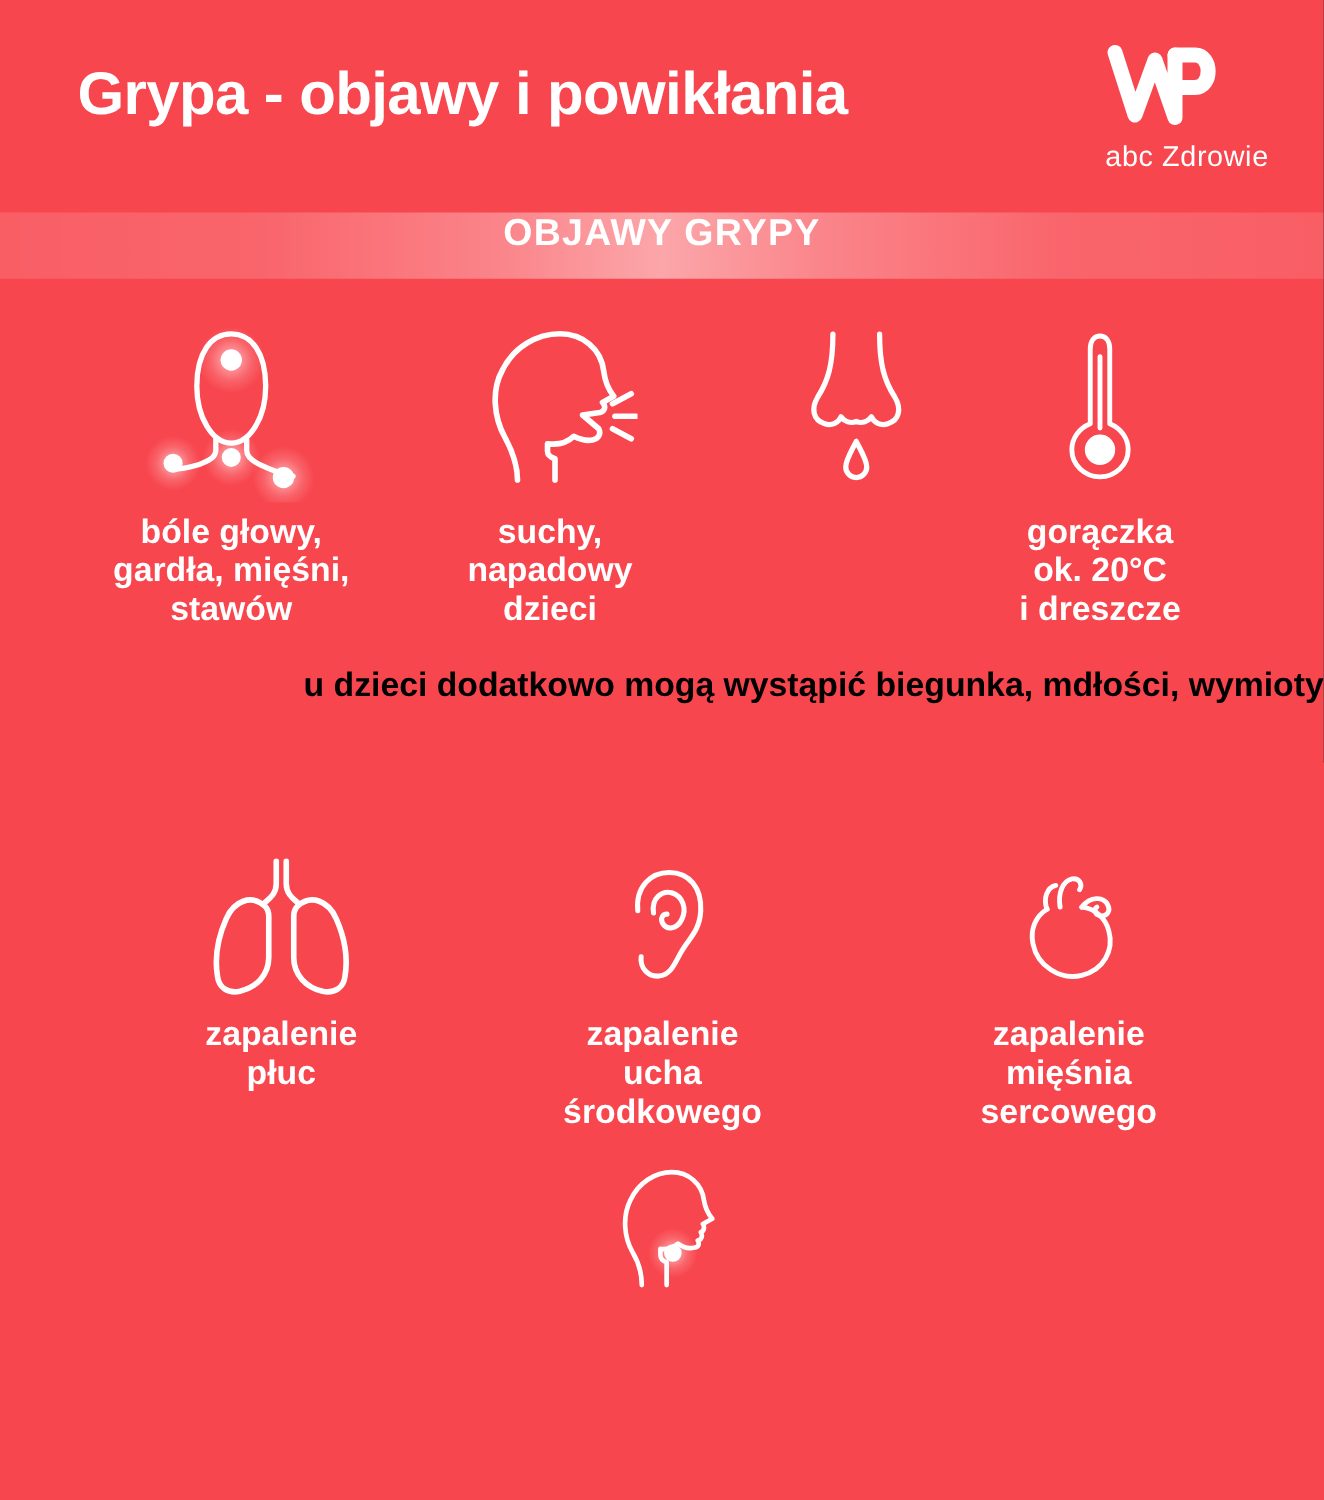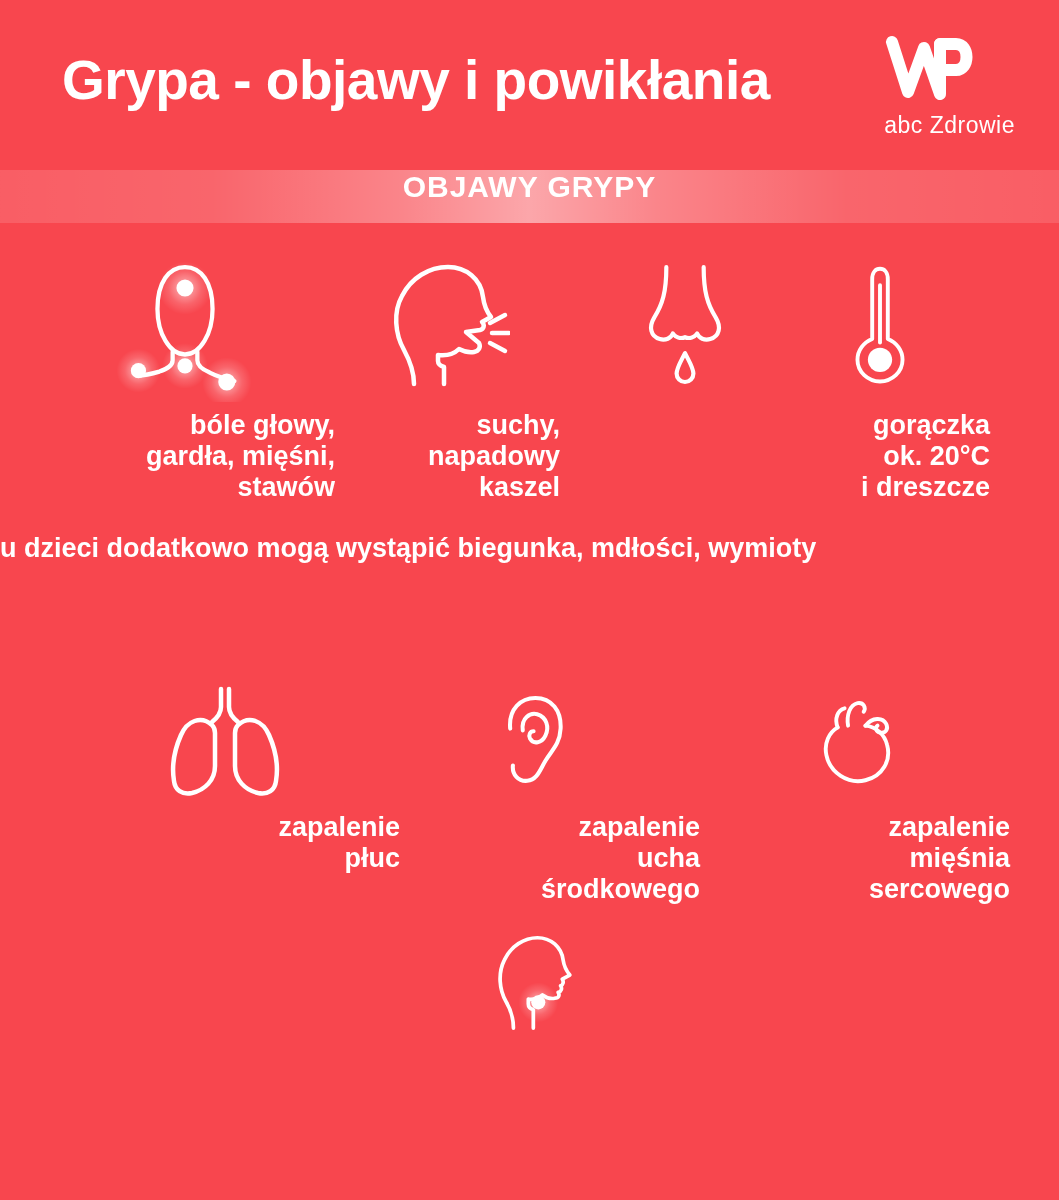--- a/index.html
+++ b/index.html
@@ -5,21 +5,21 @@
   * { margin:0; padding:0; box-sizing:border-box; }
   html,body { background:#444; }
   .page {
     position:relative; width:1059px; height:1200px; overflow:hidden;
     background:#f8464e;
     font-family:"Liberation Sans", sans-serif;
     margin:0 auto;
   }
   .title {
     position:absolute; left:62px; top:48px;
-    font-size:55px; font-weight:bold; color:#ffffff; letter-spacing:-0.5px;
+    font-size:48px; font-weight:bold; color:#ffffff; letter-spacing:-0.5px;
     white-space:nowrap;
   }
   .brand { position:absolute; left:845px; top:32px; width:170px; text-align:right; }
   .brand .logo { display:block; margin:0 auto; }
   .brand .tagline { display:block; margin-top:6px; color:#ffffff; font-size:23px; font-weight:normal; letter-spacing:0.5px; }
 
   .band {
     position:absolute; left:0; width:1059px; height:53px;
     display:flex; align-items:flex-start; justify-content:center;
     font-size:30px; font-weight:bold; letter-spacing:1px; white-space:nowrap;
@@ -35,24 +35,24 @@
   .band-complications {
     top:603px; color:#f8464e;
     background:linear-gradient(90deg,
       rgba(255,255,255,0.08) 0%, rgba(255,255,255,0.62) 9%,
       rgba(255,255,255,1) 19%, rgba(255,255,255,1) 81%,
       rgba(255,255,255,0.62) 91%, rgba(255,255,255,0.08) 100%);
   }
 
   .note {
     position:absolute; left:0; top:533px; width:1059px;
-    text-align:left; color:#ffffff; font-size:27px; font-weight:bold;
-  }
-
-  .item { position:absolute; text-align:right; }
+    text-align:right; color:#000000; font-size:27px; font-weight:bold;
+  }
+
+  .item { position:absolute; text-align:center; }
   .item .icon { display:flex; align-items:center; justify-content:center; }
   .item .label {
     color:#ffffff; font-size:27px; font-weight:bold; line-height:31px;
     white-space:pre-line;
   }
 
   
   .sym { top:250px; }
   .sym .icon { height:152px; margin-bottom:8px; }
   .sym-0 { left:35px;  width:300px; }
@@ -135,21 +135,21 @@
     <div class="icon">
       <svg width="140" height="150" viewBox="0 0 140 150">
         <path class="s" d="M44,133 C44,120 40,110 34,99 C25,83 23,61 32,45 C41,27 59,16 78,16 C96,16 111,28 113,46 C114,54 117,61 121,66 L112,71 C115,74 114,78 110,79 L96,81 L109,92 C111,96 109,100 104,101 C99,102 93,100 89,98 C84,103 76,105 68,104 L68,110 C68,113 71,115 74,116 L74,133"></path>
         <path class="s" d="M120,72 L135,64"></path>
         <path class="s" d="M122,82 L139,82"></path>
         <path class="s" d="M120,92 L135,100"></path>
       </svg>
     </div>
     <div class="label">suchy,
 napadowy
-kaszel</div>
+dzieci</div>
   </div>
 
   <div class="item sym sym-2">
     <div class="icon">
       <svg width="100" height="140" viewBox="0 0 100 150">
         <path class="s" d="M30,12 C30,38 26,52 17,66 C11,76 13,86 23,89 C29,91 35,88 37,83 C40,87 45,89 50,87 C55,89 60,87 63,83 C65,88 71,91 77,89 C87,86 89,76 83,66 C74,52 70,38 70,12"></path>
         <path class="s" d="M50,104 C45,114 41,120 41,126 A9,9 0 0 0 59,126 C59,120 55,114 50,104 Z"></path>
       </svg>
     </div>
   </div>

